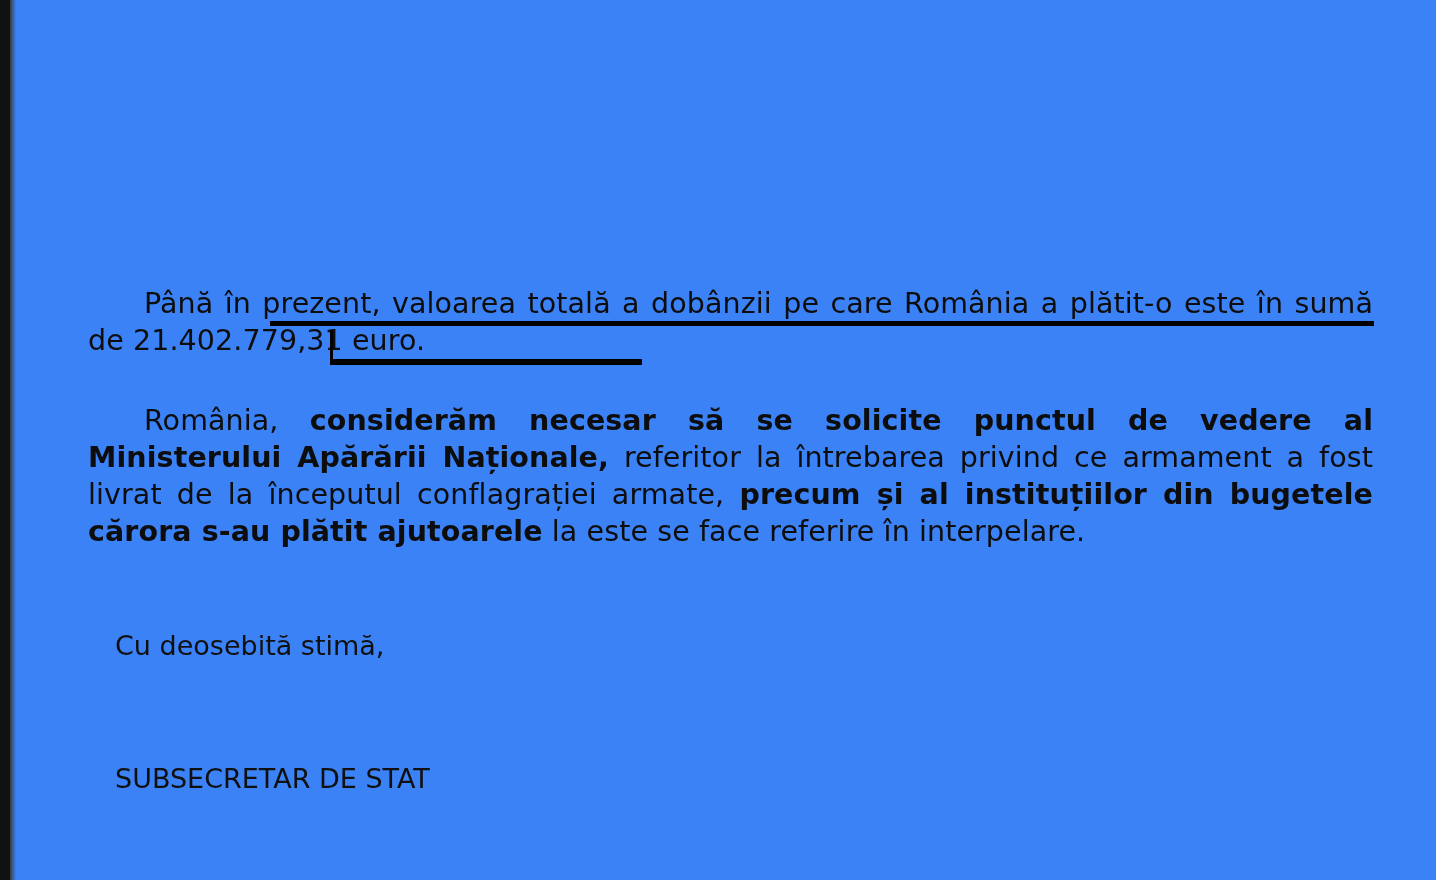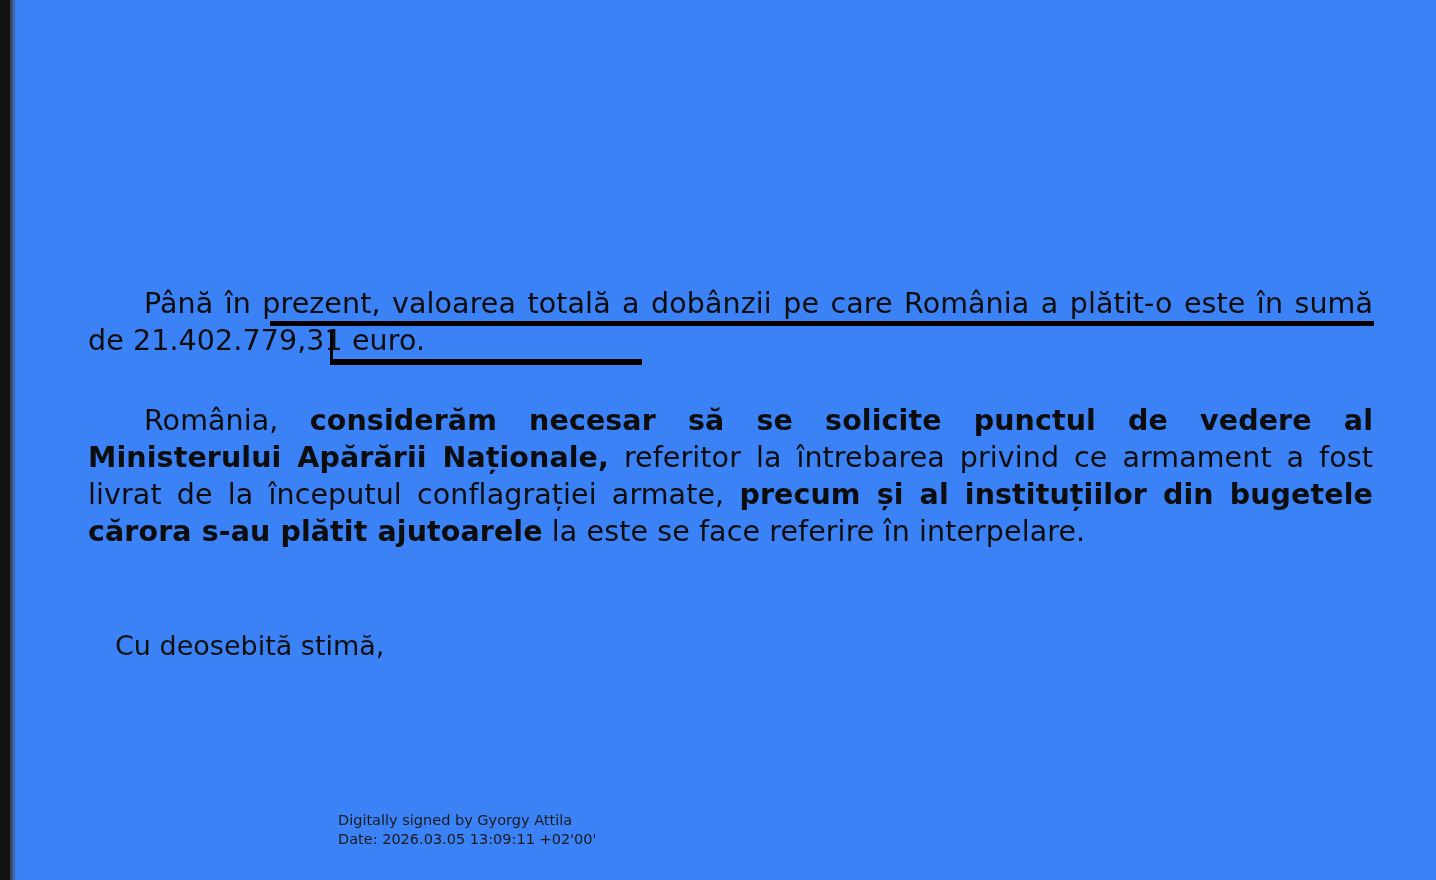--- a/index.html
+++ b/index.html
@@ -132,19 +132,16 @@
   </div>
   <div class="ul-top"></div>
   <div class="ul-amount"></div>
   <div class="ul-amount-side"></div>
 
   <div class="body-text p2">
     <span class="indent"></span><span>România, </span><b>considerăm necesar să se solicite punctul de vedere al Ministerului Apărării Naționale,</b><span> referitor la întrebarea privind ce armament a fost livrat de la începutul conflagrației armate, </span><b>precum și al instituțiilor din bugetele cărora s-au plătit ajutoarele</b><span> la este se face referire în interpelare.</span>
   </div>
 
   <div class="closing c1">Cu deosebită stimă,</div>
+  <div class="closing c3">SUBSECRETAR DE STAT</div>
 
-  <div class="sig-block">
-    <div>Digitally signed by Gyorgy Attila</div>
-    <div>Date: 2026.03.05 13:09:11 +02'00'</div>
-  </div>
 
 </div>
 
 </body></html>

